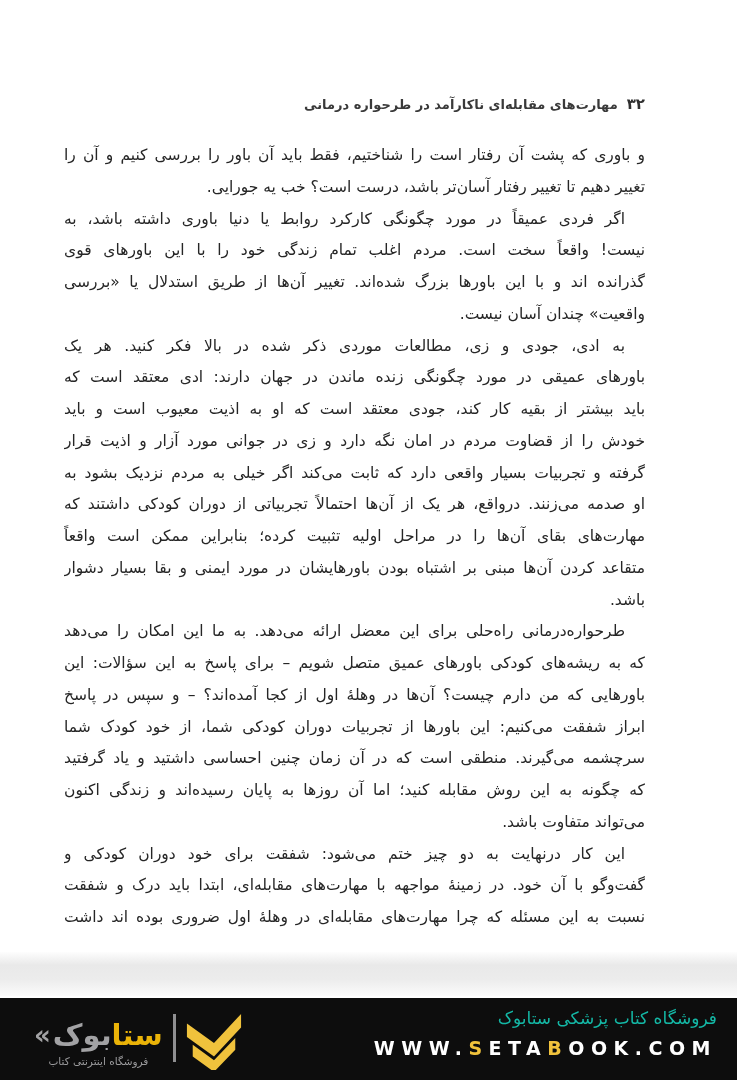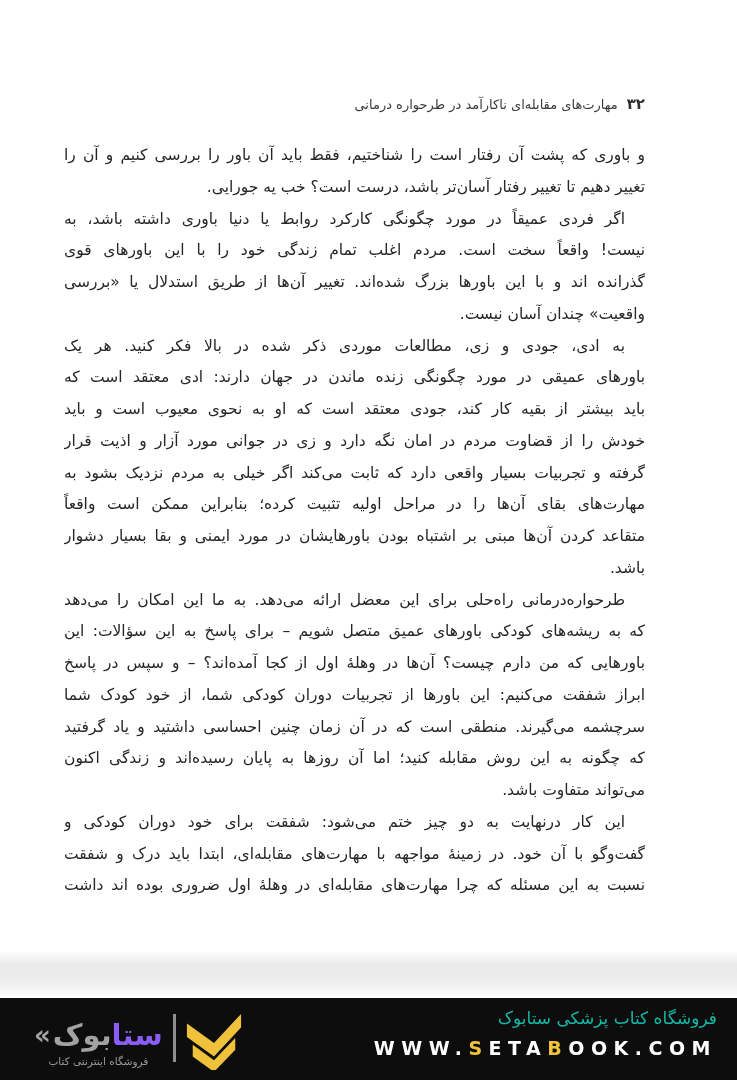--- a/index.html
+++ b/index.html
@@ -13,21 +13,21 @@
   .page-header {
     position: absolute;
     top: 95px; right: 92px;
     direction: rtl;
     display: flex;
     align-items: baseline;
     gap: 9px;
     color: #2f2f2f;
   }
   .page-number { font-size: 15px; font-weight: bold; letter-spacing: 1px; }
-  .running-head { font-size: 13px; color: #3a3a3a; }
+  .running-head { font-size: 13px; color: #3a3a3a; font-weight: bold; }
 
   .page-body {
     position: absolute;
     top: 140px; right: 92px; left: 64px;
     direction: rtl;
     font-size: 15.5px;
     color: #262626;
   }
   .line {
     height: 31.75px;
@@ -90,21 +90,21 @@
   .wordmark {
     direction: ltr;
     display: flex;
     align-items: center;
     font-weight: bold;
     font-size: 29px;
     line-height: 34px;
   }
   .wordmark .guillemet { color: #a2a2a4; font-size: 26px; margin-right: 2px; }
   .wordmark .wm-gray { color: #a2a2a4; }
-  .wordmark .wm-yellow { color: #8b5cf6; text-align: right; }
+  .wordmark .wm-yellow { color: #eab308; text-align: right; }
   .logo-tagline {
     color: #9b9b9d;
     font-size: 10.5px;
     margin-top: 3px;
     direction: rtl;
     letter-spacing: 0.5px;
   }
   .logo-sep {
     width: 3px; height: 48px;
     background: #8f8f91;
@@ -127,23 +127,24 @@
     </div>
     <div class="par indent">
       <div class="line first"><span>اگر فردی عمیقاً در مورد چگونگی کارکرد روابط یا دنیا باوری داشته باشد، به</span></div>
       <div class="line"><span>نیست! واقعاً سخت است. مردم اغلب تمام زندگی خود را با این باورهای قوی</span></div>
       <div class="line"><span>گذرانده اند و با این باورها بزرگ شده‌اند. تغییر آن‌ها از طریق استدلال یا «بررسی</span></div>
       <div class="line end"><span>واقعیت» چندان آسان نیست.</span></div>
     </div>
     <div class="par indent">
       <div class="line first"><span>به ادی، جودی و زی، مطالعات موردی ذکر شده در بالا فکر کنید. هر یک</span></div>
       <div class="line"><span>باورهای عمیقی در مورد چگونگی زنده ماندن در جهان دارند: ادی معتقد است که</span></div>
-      <div class="line"><span>باید بیشتر از بقیه کار کند، جودی معتقد است که او به نحوی معیوب است و باید</span></div>
+      <div class="line"><span>باید بیشتر از بقیه کار کند، جودی معتقد است که او به اذیت معیوب است و باید</span></div>
       <div class="line"><span>خودش را از قضاوت مردم در امان نگه دارد و زی در جوانی مورد آزار و اذیت قرار</span></div>
       <div class="line"><span>گرفته و تجربیات بسیار واقعی دارد که ثابت می‌کند اگر خیلی به مردم نزدیک بشود به</span></div>
+      <div class="line"><span>او صدمه می‌زنند. درواقع، هر یک از آن‌ها احتمالاً تجربیاتی از دوران کودکی داشتند که</span></div>
       <div class="line"><span>مهارت‌های بقای آن‌ها را در مراحل اولیه تثبیت کرده؛ بنابراین ممکن است واقعاً</span></div>
       <div class="line"><span>متقاعد کردن آن‌ها مبنی بر اشتباه بودن باورهایشان در مورد ایمنی و بقا بسیار دشوار</span></div>
       <div class="line end"><span>باشد.</span></div>
     </div>
     <div class="par indent">
       <div class="line first"><span>طرحواره‌درمانی راه‌حلی برای این معضل ارائه می‌دهد. به ما این امکان را می‌دهد</span></div>
       <div class="line"><span>که به ریشه‌های کودکی باورهای عمیق متصل شویم – برای پاسخ به این سؤالات: این</span></div>
       <div class="line"><span>باورهایی که من دارم چیست؟ آن‌ها در وهلهٔ اول از کجا آمده‌اند؟ – و سپس در پاسخ</span></div>
       <div class="line"><span>ابراز شفقت می‌کنیم: </span><span class="it">این باورها از تجربیات دوران کودکی شما، از خود کودک شما</span></div>
       <div class="line"><span class="it">سرچشمه می‌گیرند. منطقی است که در آن زمان چنین احساسی داشتید و یاد گرفتید</span></div>

